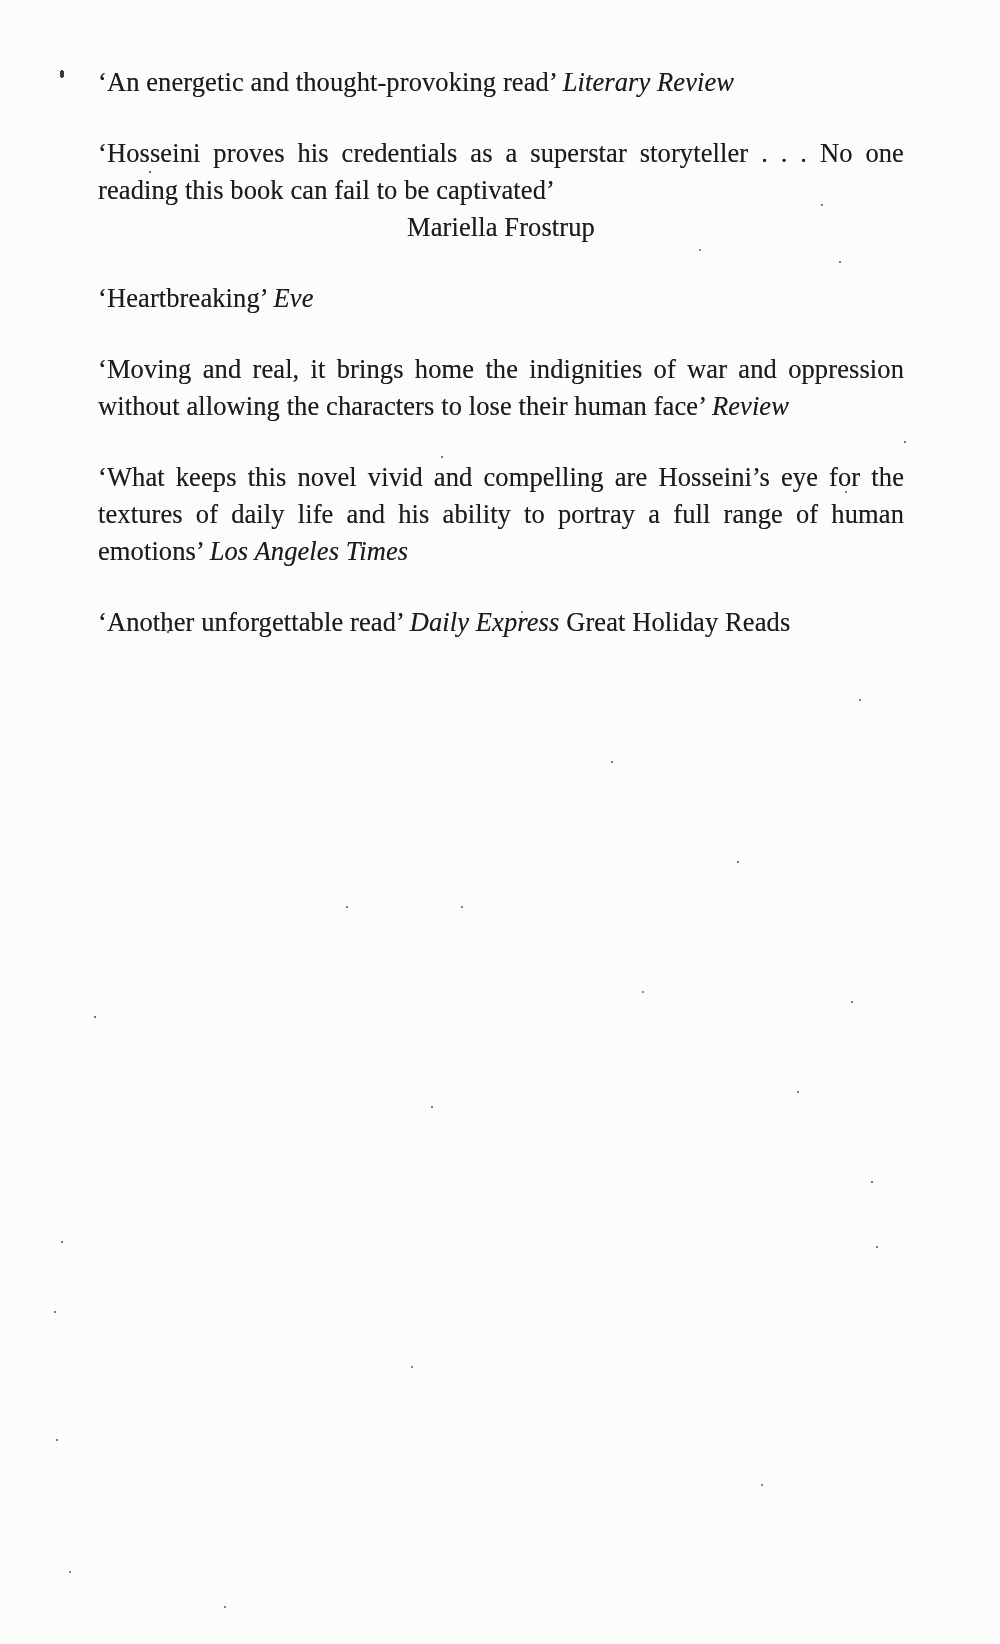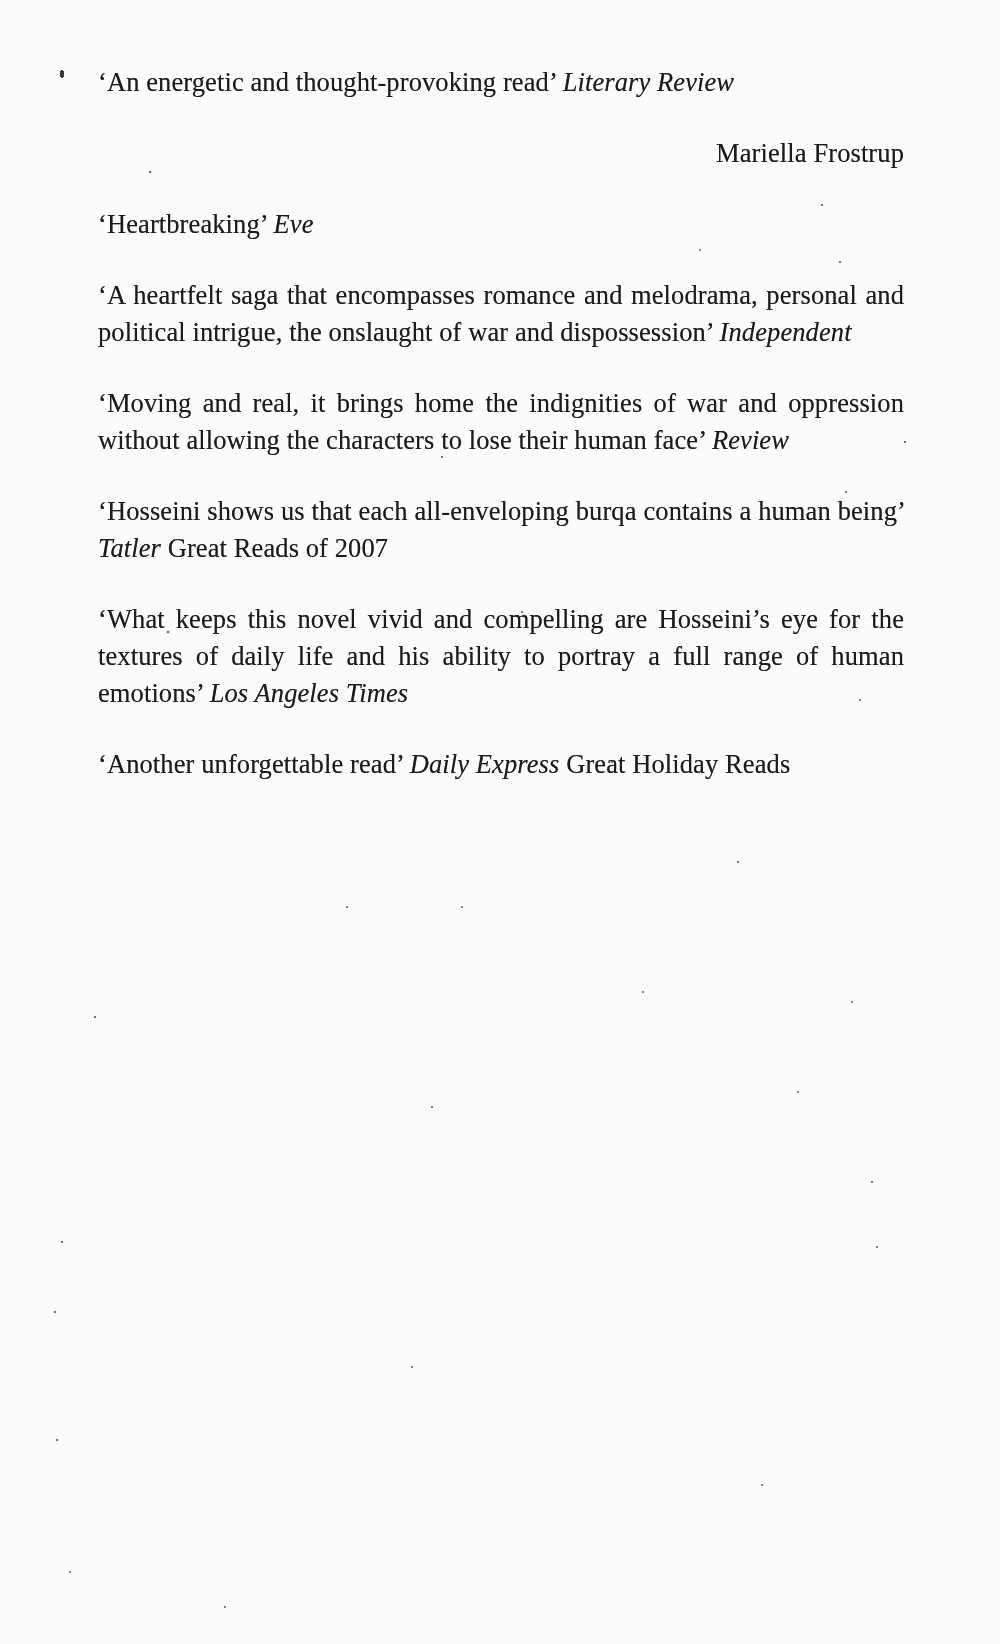--- a/index.html
+++ b/index.html
@@ -61,67 +61,58 @@
   }
   .src {
     font-style: italic;
     font-weight: normal;
   }
   .roman {
     font-style: normal;
   }
   .block {
     display: block;
-    text-align: right;
-    margin-top: 21px;
+    text-align: center;
   }
   .suffix {
     font-style: normal;
   }
 </style>
 </head>
 <body>
 
 <main class="page">
 
   <p class="quote">
     <span>‘An energetic and thought-provoking read’</span>
     <cite class="src">Literary Review</cite>
   </p>
 
   <p class="quote">
+    <span>‘Hosseini proves his credentials as a superstar storyteller . . . No one reading this book can fail to be captivated’</span>
     <span class="src roman block">Mariella Frostrup</span>
   </p>
 
   <p class="quote">
   </p>
 
   <p class="quote">
     <span>‘Heartbreaking’</span>
     <cite class="src">Eve</cite>
   </p>
 
 
-  <p class="quote">
-    <span>‘A heartfelt saga that encompasses romance and melodrama, personal and political intrigue, the onslaught of war and dispossession’</span>
-    <cite class="src">Independent</cite>
-  </p>
 
   <p class="quote">
     <span>‘Moving and real, it brings home the indignities of war and oppression without allowing the characters to lose their human face’</span>
     <cite class="src">Review</cite>
   </p>
 
 
 
-  <p class="quote">
-    <span>‘Hosseini shows us that each all-enveloping burqa contains a human being’</span>
-    <cite class="src">Tatler</cite>
-    <span class="suffix">Great Reads of 2007</span>
-  </p>
 
   <p class="quote">
     <span>‘What keeps this novel vivid and compelling are Hosseini’s eye for the textures of daily life and his ability to portray a full range of human emotions’</span>
     <cite class="src">Los Angeles Times</cite>
   </p>
 
   <p class="quote">
     <span>‘Another unforgettable read’</span>
     <cite class="src">Daily Express</cite>
     <span class="suffix">Great Holiday Reads</span>

